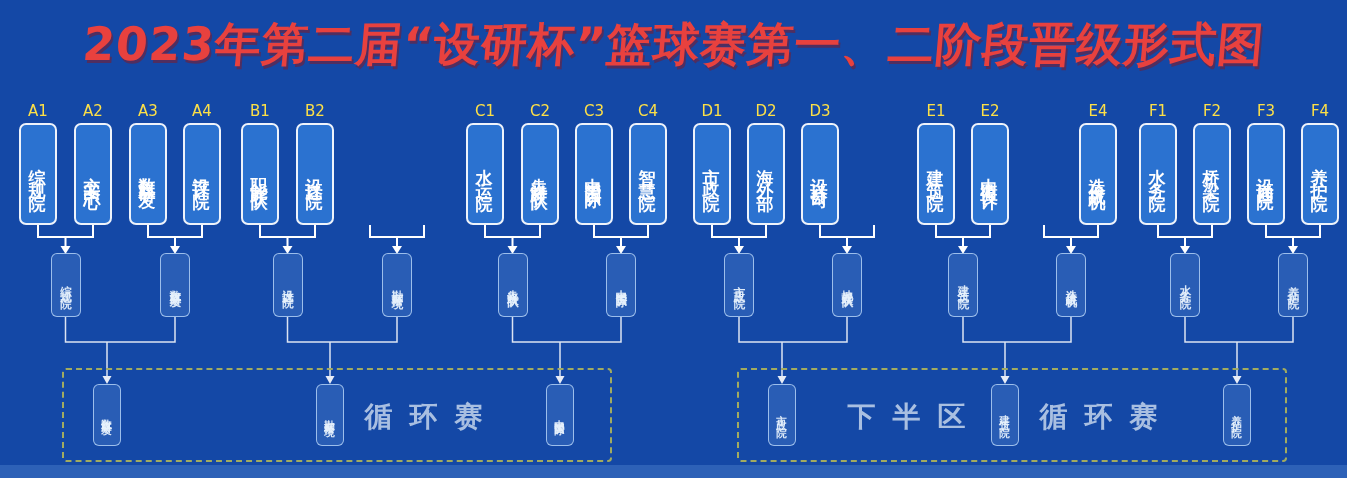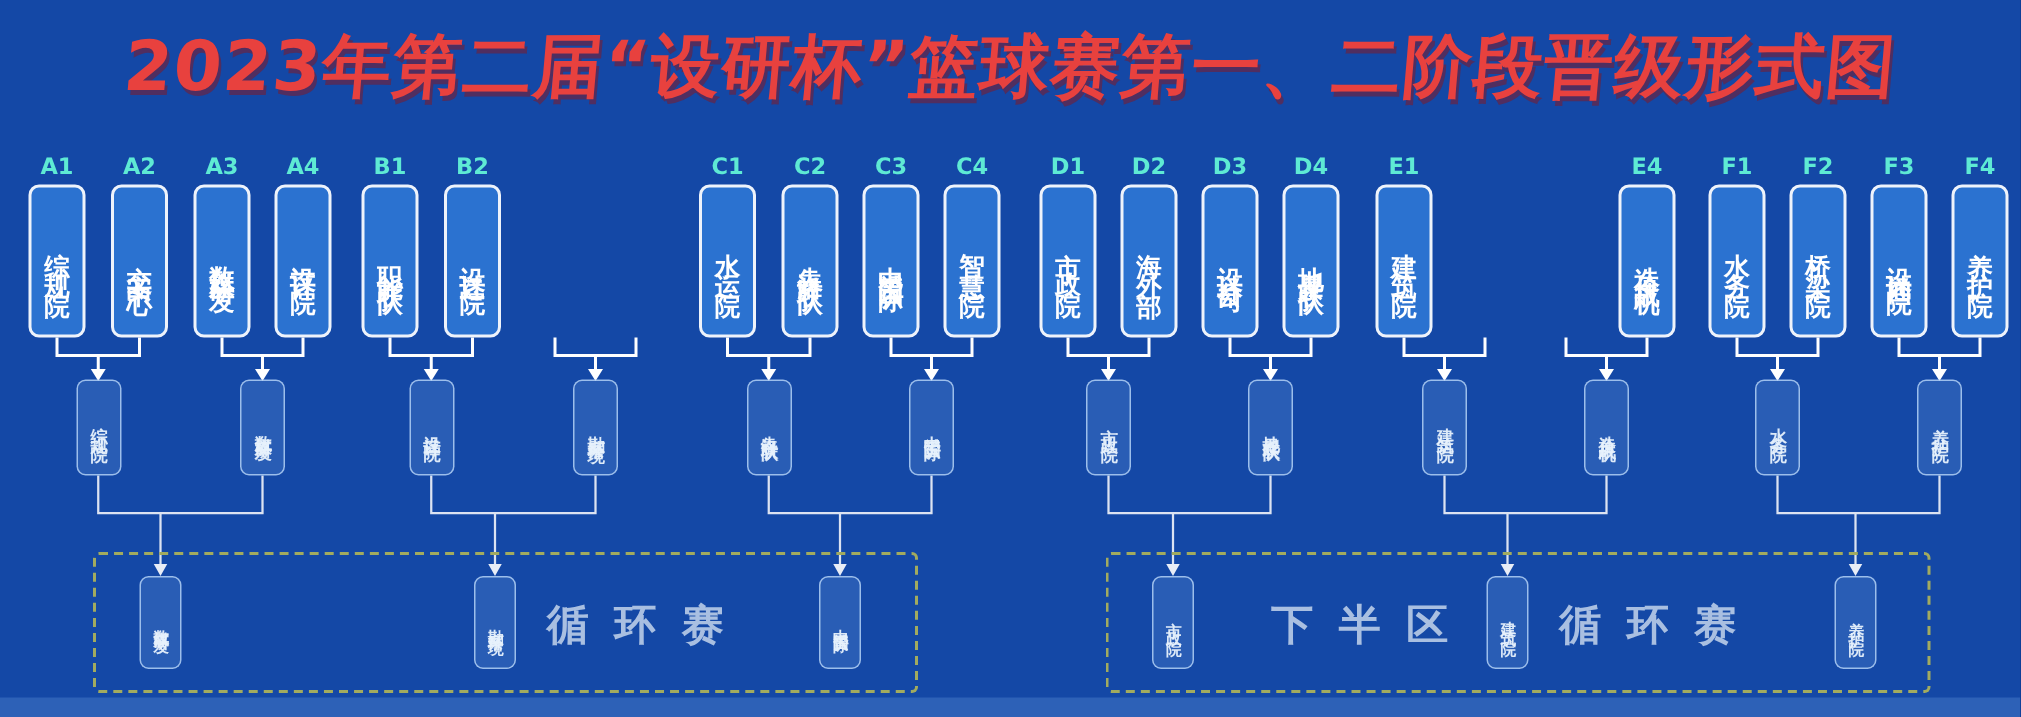--- a/index.html
+++ b/index.html
@@ -11,21 +11,21 @@
   
   .title{
     position:absolute;top:14px;left:0;right:0;text-align:center;
     font-size:46px;font-weight:800;color:#e8413e;white-space:nowrap;
     letter-spacing:1px;transform:skewX(-5deg);
     text-shadow:2px 3px 0 rgba(140,20,25,.5);
   }
   
   .team{position:absolute;top:101px;left:var(--x);transform:translateX(-50%);
         display:flex;flex-direction:column;align-items:center;}
-  .seed{height:20px;line-height:20px;font-size:15px;font-weight:700;color:#5eead4;text-align:center;}
+  .seed{height:20px;line-height:20px;font-size:15px;font-weight:400;color:#fde047;text-align:center;}
   .tbox{
     margin-top:2px;width:38px;height:102px;box-sizing:border-box;
     border:2px solid #eef3fb;border-radius:7px;background:#2b72d0;
     writing-mode:vertical-rl;text-orientation:upright;
     display:flex;align-items:center;justify-content:center;
     font-size:17px;font-weight:700;color:#ffffff;letter-spacing:5px;
   }
   .tbox.three{letter-spacing:13px;}
   
   .r2box,.fbox{
@@ -112,27 +112,27 @@
       <div class="tbox three">市政院</div>
     </div>
   <div class="team" style="--x:766px">
       <div class="seed">D2</div>
       <div class="tbox three">海外部</div>
     </div>
   <div class="team" style="--x:820px">
       <div class="seed">D3</div>
       <div class="tbox">设计公司</div>
     </div>
-  <div class="team" style="--x:874px">
-      <div class="seed">D4</div>
-      <div class="tbox">地景联队</div>
-    </div>
   <div class="team" style="--x:936px">
       <div class="seed">E1</div>
       <div class="tbox three">建筑院</div>
+    </div>
+  <div class="team" style="--x:990px">
+      <div class="seed">E2</div>
+      <div class="tbox">中衢设计</div>
     </div>
   <div class="team" style="--x:1098px">
       <div class="seed">E4</div>
       <div class="tbox">造价战机</div>
     </div>
   <div class="team" style="--x:1158px">
       <div class="seed">F1</div>
       <div class="tbox three">水务院</div>
     </div>
   <div class="team" style="--x:1212px">

